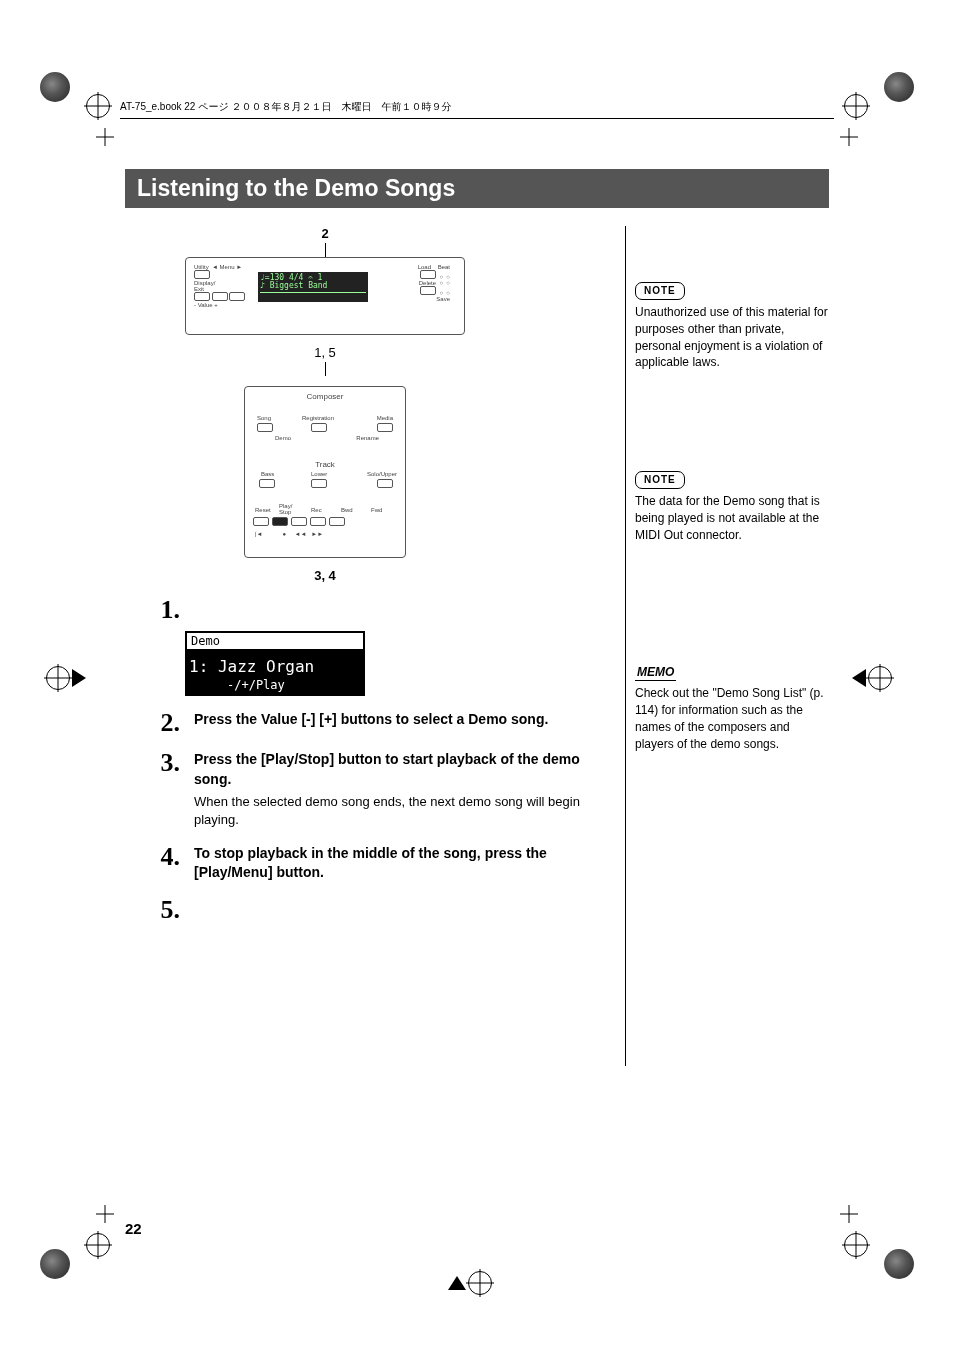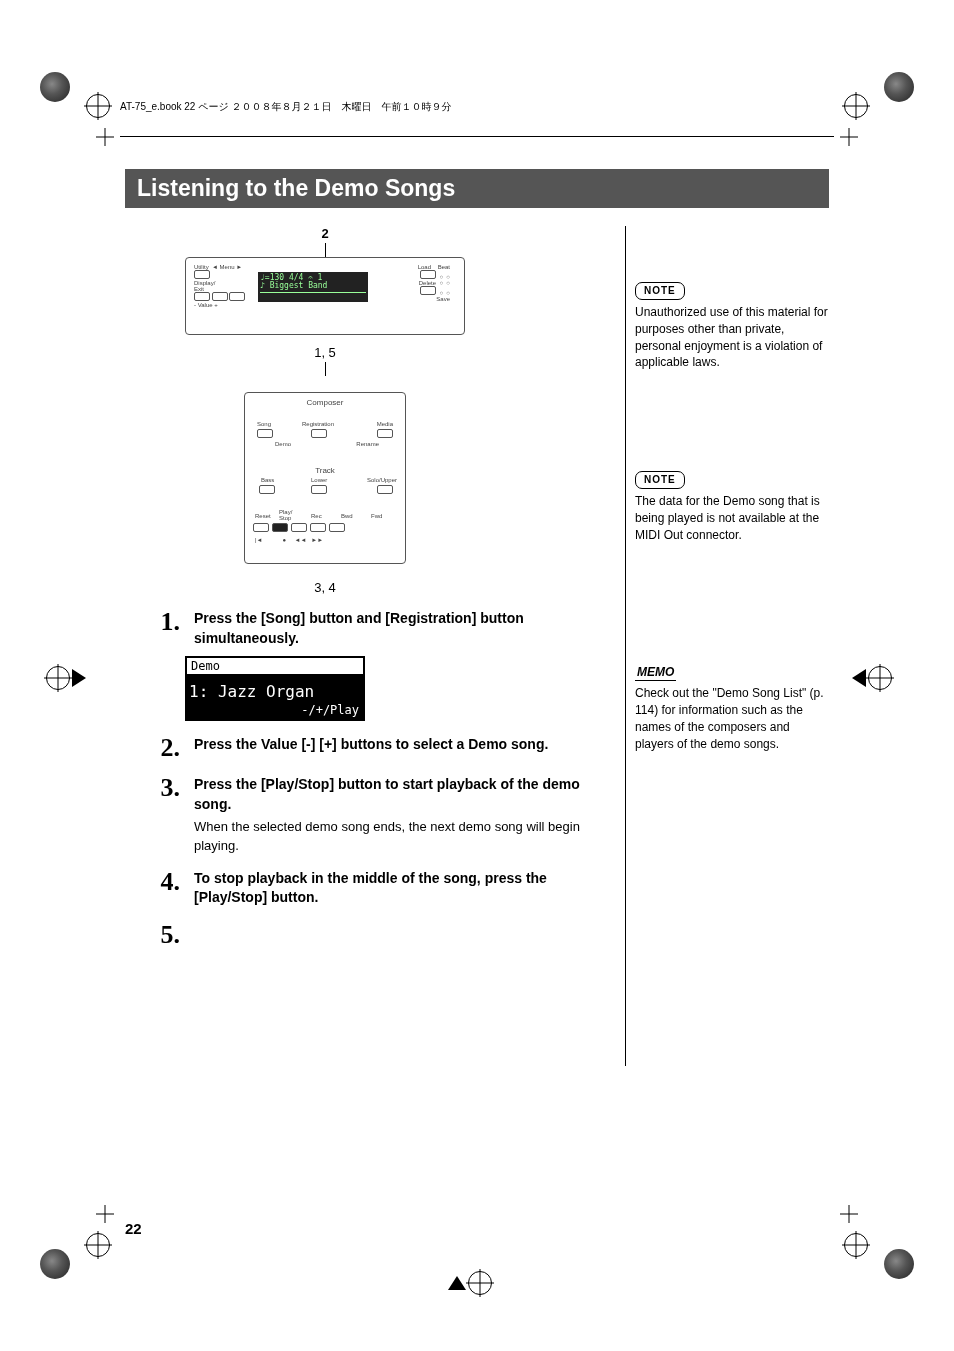--- a/index.html
+++ b/index.html
@@ -97,21 +97,21 @@
   .tick.br{bottom:128px;right:96px;}
   
   .header-line {
     position: absolute;
     top: 100px;
     left: 120px;
     right: 120px;
     font-size: 10px;
     color: #000;
     border-bottom: 1px solid #000;
-    padding-bottom: 22px;
+    padding-bottom: 4px;
   }
   
   .content {
     position: absolute;
     top: 155px;
     left: 125px;
     right: 125px;
     bottom: 120px;
   }
   .chapter-title {
@@ -164,21 +164,21 @@
     background:#fff;
     position: relative;
     font-size: 7px;
     line-height:1;
   }
   .diag-top { height: 76px; margin-bottom:10px;}
   .diag-bottom { height: 170px; }
   .callout-2 { font-weight:bold; font-size:13px; text-align:center; margin-bottom:2px;}
   .callout-line { width:1px; height:14px; background:#000; margin:0 auto;}
   .callout-15 { font-weight:normal; font-size:13px; text-align:center; margin:6px 0 2px;}
-  .callout-34 { font-weight:normal; font-size:13px; text-align:center; margin:8px 0 0;}
+  .callout-34 { font-weight:bold; font-size:13px; text-align:center; margin:8px 0 0;}
   
   .lcd {
     position:absolute; top:14px; left:72px; width:110px; height:30px;
     background:#222; color:#9f9; font-family:monospace; font-size:8px;
     padding:2px; box-sizing:border-box;
   }
   .btn-grp { position:absolute; display:flex; gap:3px;}
   .mini-btn { width:14px; height:7px; border:1px solid #555; border-radius:2px;}
   .step {
     display:flex;
@@ -196,21 +196,21 @@
   .step-body { flex:1; font-size:14px; line-height:1.4;}
   .step-body .bold { font-weight:bold;}
   .step-note { font-size:13px; margin-top:4px;}
   .demo-screen {
     width:180px; margin:8px 0 14px 60px;
     background:#000; color:#fff; font-family:monospace;
     padding:0 0 4px 0;
   }
   .demo-screen .title-bar { background:#fff; color:#000; border:2px solid #000; padding:1px 4px; font-size:12px;}
   .demo-screen .big { font-size:16px; padding:6px 4px 2px;}
-  .demo-screen .small { font-size:12px; text-align:right; padding:0 6px;}
+  .demo-screen .small { font-size:12px; padding:0 6px;margin-left:36px;}
   
   .note-tag {
     display:inline-block;
     border:1.5px solid #000;
     border-radius:7px;
     padding:1px 8px;
     font-size:10px;
     font-weight:bold;
     letter-spacing:1px;
     margin-bottom:4px;
@@ -301,21 +301,21 @@
             <div class="pgraph b" style="text-align:right">
               <span>Load</span>&nbsp;&nbsp;&nbsp;&nbsp;<span>Beat</span><br>
               <span class="mini-btn" style="display:inline-block"></span>&nbsp;&nbsp;○&nbsp;&nbsp;○<br>
               <span>Delete</span>&nbsp;&nbsp;○&nbsp;&nbsp;○<br>
               <span class="mini-btn" style="display:inline-block"></span>&nbsp;&nbsp;○&nbsp;&nbsp;○<br>
               <span>Save</span>
             </div>
           </div>
           <div class="callout-15">1, 5</div>
           <div class="callout-line"></div>
-          <div class="diag-box diag-bottom d-bottom" style="width:160px;margin:16px auto;">
+          <div class="diag-box diag-bottom d-bottom" style="width:160px;margin:10px auto;">
             <div class="pgraph c" style="top:6px">Composer</div>
             <div class="pgraph" style="top:28px;left:12px">Song</div>
             <div class="pgraph" style="top:28px;left:57px">Registration</div>
             <div class="pgraph" style="top:28px;right:12px">Media</div>
             <div class="btn-grp" style="top:36px;left:12px">
                 <span class="mini-btn"></span>
               </div>
             <div class="btn-grp" style="top:36px;left:66px">
                 <span class="mini-btn"></span>
               </div>
@@ -350,41 +350,40 @@
                 <span class="mini-btn"></span>
                 <span class="mini-btn"></span>
               </div>
             <div class="pgraph" style="top:144px;left:10px">|◄&nbsp;&nbsp;&nbsp;&nbsp;&nbsp;&nbsp;&nbsp;&nbsp;&nbsp;&nbsp;&nbsp;&nbsp;●&nbsp;&nbsp;&nbsp;&nbsp;&nbsp;◄◄&nbsp;&nbsp;&nbsp;►►</div>
           </div>
           <div class="callout-34">3, 4</div>
         </div>
 
         <div class="step">
           <div class="step-num"><span>1.</span></div>
-          <div class="step-body"><span class="bold">Press the [Song] button and [Registration] button simultaneously.</span></div>
         </div>
         <div class="demo-screen">
           <div class="title-bar">Demo</div>
           <div class="big">1: Jazz Organ</div>
           <div class="small">-/+/Play</div>
         </div>
         <div class="step">
           <div class="step-num"><span>2.</span></div>
           <div class="step-body"><span class="bold">Press the Value [-] [+] buttons to select a Demo song.</span></div>
         </div>
         <div class="step">
           <div class="step-num"><span>3.</span></div>
           <div class="step-body">
             <span class="bold">Press the [Play/Stop] button to start playback of the demo song.</span>
             <div class="step-note">When the selected demo song ends, the next demo song will begin playing.</div>
           </div>
         </div>
         <div class="step">
           <div class="step-num"><span>4.</span></div>
-          <div class="step-body"><span class="bold">To stop playback in the middle of the song, press the [Play/Stop] button.</span></div>
+          <div class="step-body"><span class="bold">To stop playback in the middle of the song, press the [Play/Menu] button.</span></div>
         </div>
         <div class="step">
           <div class="step-num"><span>5.</span></div>
         </div>
 
         <div class="page-num">22</div>
       </div>
 
       <div class="divider"></div>
 

